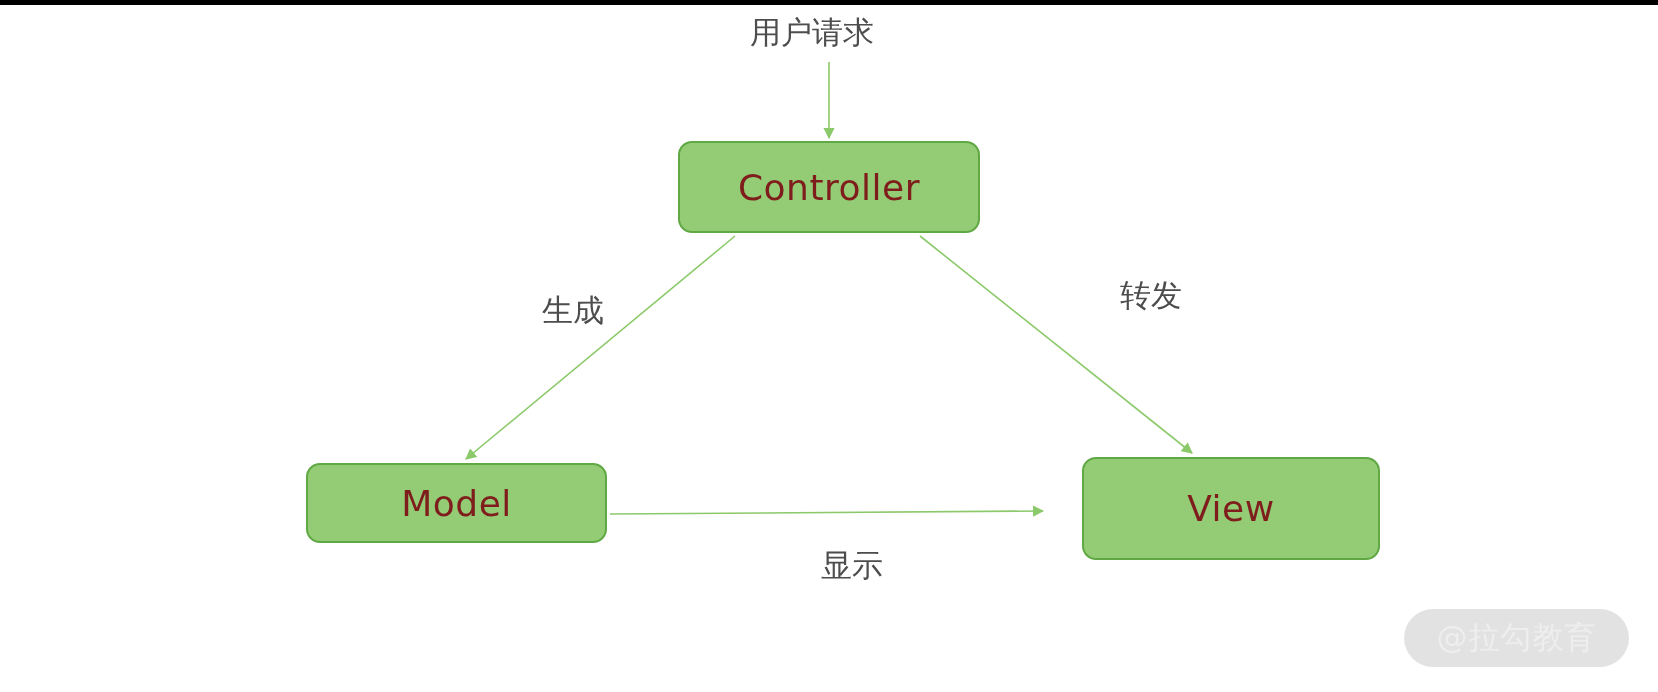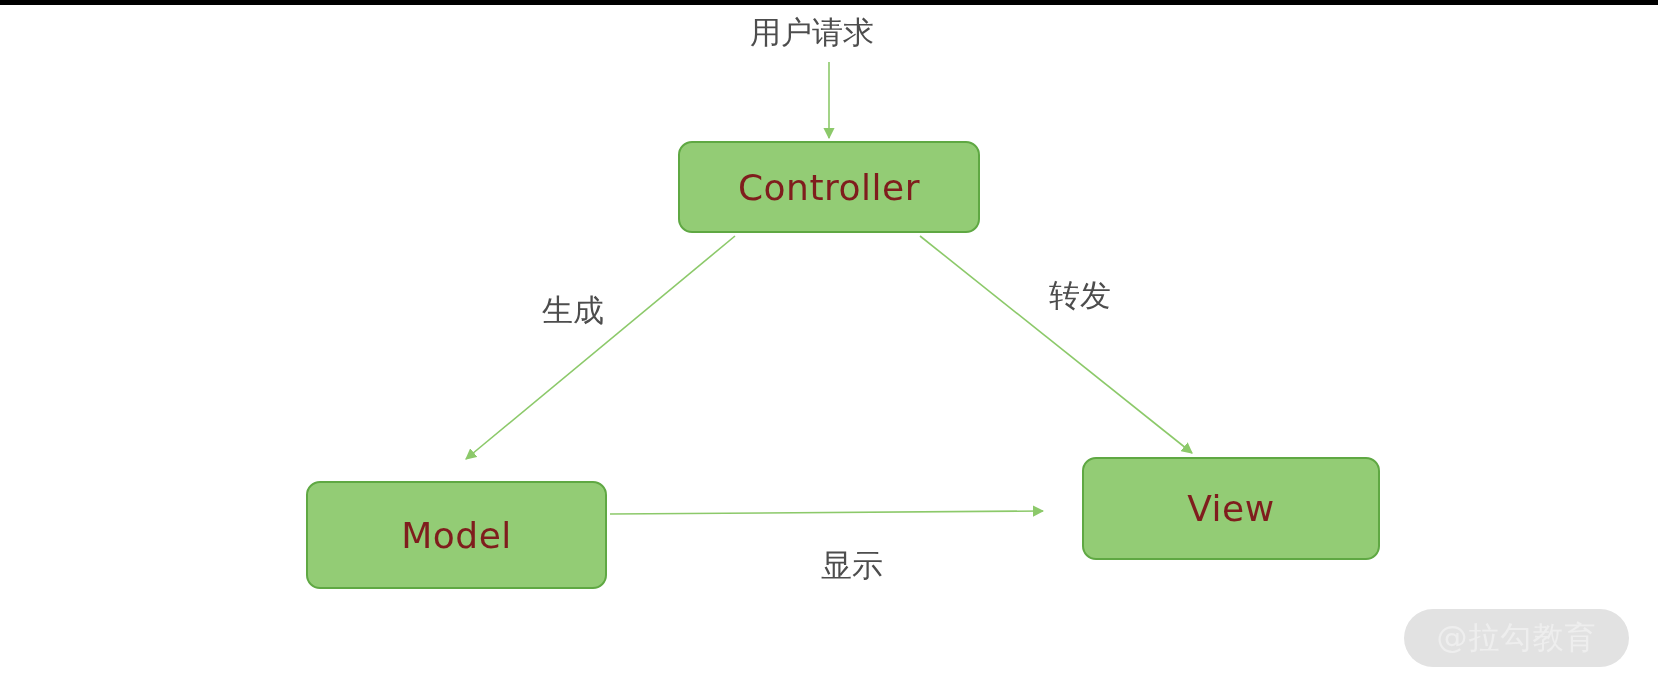--- a/index.html
+++ b/index.html
@@ -46,22 +46,21 @@
   #node-controller {
     left: 678px;
     top: 141px;
     width: 302px;
     height: 92px;
   }
   #node-model {
     left: 306px;
     top: 463px;
     width: 301px;
-    height: 108px;
-    margin-top: 18px;
+    height: 80px;
   }
   #node-view {
     left: 1047px;
     top: 457px;
     width: 298px;
     height: 103px;
   }
   .edge-label {
     position: absolute;
     color: #4d4d4d;
@@ -72,21 +71,21 @@
   #label-user-request {
     left: 750px;
     top: 12px;
   }
   #label-generate {
     left: 530px;
     top: 290px;
     margin-left: 12px;
   }
   #label-forward {
-    left: 1049px;
+    left: 1120px;
     top: 275px;
   }
   #label-display {
     left: 785px;
     top: 545px;
     margin-left: 36px;
   }
   #watermark {
     position: absolute;
     left: 1404px;

